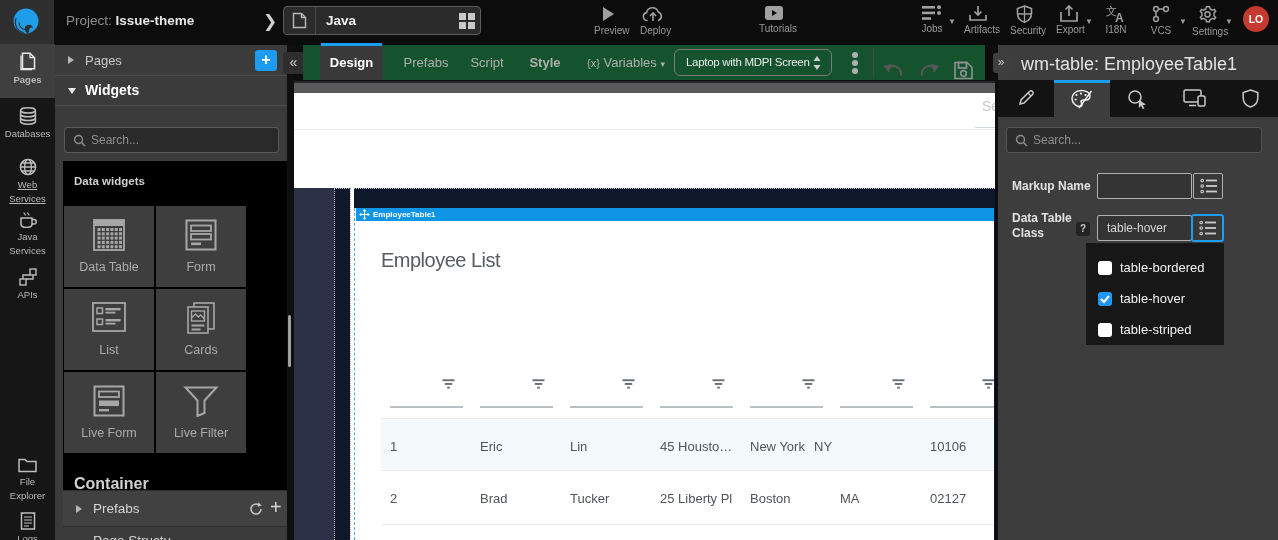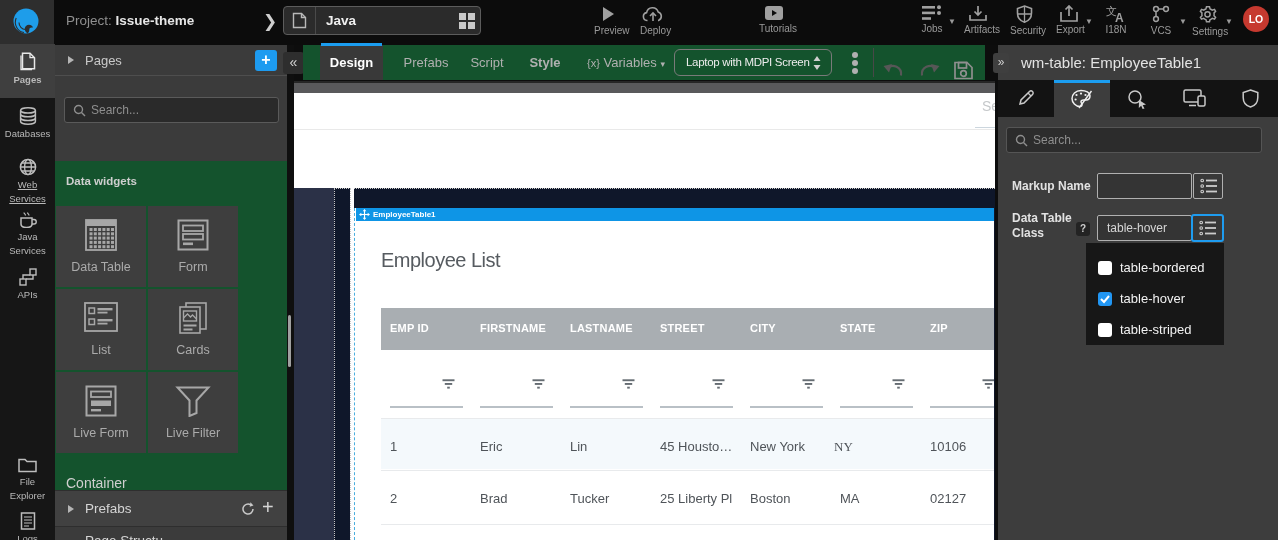--- a/index.html
+++ b/index.html
@@ -34,27 +34,27 @@
 #wpanel { position:absolute; left:55px; top:45px; width:233px; height:495px; background:#3b3b3b; overflow:hidden; }
 .whdr { position:relative; height:31px; border-bottom:1px solid #4e4e4e; }
 .whdr .tri { position:absolute; left:12px; top:10px; }
 .whdr .t { position:absolute; left:30px; top:8px; font-size:13px; color:#c9c9c9; }
 #widHdr { height:30px; }
 #widHdr .t { top:6px; font-size:14px; font-weight:bold; color:#ffffff; }
 #widHdr .tri { top:11px; }
 #plusBtn { position:absolute; left:200px; top:5px; width:22px; height:21px; background:#1d9bf0; border-radius:3px; color:#fff; font-size:16px; line-height:19px; text-align:center; font-weight:bold; }
 #searchRow { position:relative; height:55px; }
 .sbox { position:absolute; left:9px; top:21px; width:215px; height:26px; background:#2a2a2a; border:1px solid #5a5a5a; border-radius:3px; color:#8e8e8e; font-size:12px; line-height:24px; padding-left:26px; }
-#wbody { position:absolute; left:0; top:116px; width:233px; height:379px; background:#14532d; }
+#wbody { position:absolute; left:8px; top:116px; width:233px; height:379px; background:#000000; }
 #dwLabel { position:absolute; left:11px; top:14px; font-size:11.5px; font-weight:bold; color:#cfcfcf; }
 #cards { position:absolute; left:1px; top:45px; width:183px; }
 .card { position:absolute; width:90px; height:81px; background:#3e3e3e; text-align:center; color:#b5b5b5; }
 .card .lb { position:absolute; width:100%; top:54px; font-size:12.5px; color:#ababab; }
 .card svg { margin:13px auto 0; }
-#contLabel { position:absolute; left:11px; top:314px; font-size:14px; font-weight:normal; color:#cfcfcf; }
+#contLabel { position:absolute; left:11px; top:314px; font-size:16px; font-weight:bold; color:#cfcfcf; }
 #prefRow { position:absolute; left:0; top:329px; width:233px; height:37px; background:#414141; border-top:1px solid #2e2e2e; border-bottom:1px solid #2e2e2e; }
 #prefRow .tri { position:absolute; left:12px; top:13px; }
 #prefRow .t { position:absolute; left:30px; top:10px; font-size:13.5px; color:#d5d5d5; }
 #pstrRow { position:absolute; left:0; top:366px; width:233px; height:129px; background:#3b3b3b; }
 #pstrRow .t { position:absolute; left:30px; top:6px; font-size:13.5px; color:#d5d5d5; }
 #wscroll { position:absolute; left:288px; top:315px; width:3px; height:52px; background:#a0a0a0; border-radius:2px; z-index:5; }
 
 
 #gapL { position:absolute; left:287px; top:45px; width:7px; height:495px; background:#0f0f0f; }
 #collL { position:absolute; left:283px; top:52px; width:21px; height:22px; background:#2e2e2e; border-radius:3px; color:#d4d4d4; font-size:14px; text-align:center; line-height:21px; }
@@ -85,21 +85,21 @@
 .th { position:absolute; top:14px; font-size:11px; font-weight:bold; color:#ffffff; letter-spacing:0.2px; }
 .ful { position:absolute; top:198px; height:1.5px; background:#b9c0c6; width:73px; }
 .fic { position:absolute; top:171px; }
 .rdiv { position:absolute; left:26px; width:614px; height:1px; background:#e8eaec; }
 .row { position:absolute; left:26px; width:614px; height:53px; }
 .td { position:absolute; top:20px; font-size:13px; color:#4f5459; white-space:nowrap; }
 
 
 #rpanel { position:absolute; left:998px; top:45px; width:280px; height:495px; background:#3d3d3d; }
 #rphdr { position:absolute; left:7px; top:0; width:273px; height:35px; background:#3d3d3d; }
-#rphdr .t { position:absolute; left:16px; top:9px; font-size:15px; color:#e3e3e3; }
+#rphdr .t { position:absolute; left:16px; top:9px; font-size:18px; color:#e3e3e3; }
 #rtabs { position:absolute; left:0; top:35px; width:280px; height:37px; background:#131313; }
 .rtab { position:absolute; top:0; width:56px; height:37px; }
 .rtab svg { margin:9px auto 0; }
 #rtabActive { background:#3d3d3d; border-top:3px solid #1b9df0; }
 #rtabActive svg { margin-top:6px; }
 #rsearch { position:absolute; left:8px; top:82px; width:256px; height:26px; background:#2c2c2c; border:1px solid #555; border-radius:3px; color:#8e8e8e; font-size:12px; line-height:24px; padding-left:26px; }
 .rlabel { position:absolute; font-size:12px; font-weight:bold; color:#e2e2e2; }
 .rinput { position:absolute; width:95px; height:26px; background:#343434; border:1px solid #b0b0b0; border-radius:2px; color:#d6d6d6; font-size:12px; line-height:24px; padding-left:9px; }
 .rbtn { position:absolute; width:30px; height:26px; background:#383838; border:1px solid #b0b0b0; border-radius:2px; }
 .rbtn svg { margin:4px auto 0; }
@@ -280,20 +280,26 @@
       </div>
     </div>
 
   <div id="wpanel">
     <div class="whdr">
       <svg class="tri" width="8" height="10" viewBox="0 0 8 10">
           <path d="M1 1 L7 5 L1 9 Z" fill="#b5b5b5"></path>
         </svg>
       <div class="t">Pages</div>
       <div id="plusBtn">+</div>
+    </div>
+    <div class="whdr" id="widHdr">
+      <svg class="tri" width="10" height="8" viewBox="0 0 10 8">
+          <path d="M1 1 L9 1 L5 7 Z" fill="#e8e8e8"></path>
+        </svg>
+      <div class="t">Widgets</div>
     </div>
     <div id="searchRow">
       <div class="sbox">Search...
         <svg width="13" height="13" style="position:absolute;left:8px;top:6px" viewBox="0 0 13 13">
           <circle cx="5.5" cy="5.5" r="4" fill="none" stroke="#8e8e8e" stroke-width="1.4"></circle>
           <path d="M8.5 8.5 L12 12" stroke="#8e8e8e" stroke-width="1.4"></path>
         </svg>
       </div>
     </div>
     <div id="wbody">
@@ -458,38 +464,29 @@
             <rect x="4.95" y="1.8" width="1.1" height="7.4" fill="#fff"></rect>
             <rect x="1.8" y="4.95" width="7.4" height="1.1" fill="#fff"></rect>
             <path d="M5.5 0 L7.3 2.3 H3.7 Z" fill="#fff"></path>
             <path d="M5.5 11 L7.3 8.7 H3.7 Z" fill="#fff"></path>
             <path d="M0 5.5 L2.3 3.7 V7.3 Z" fill="#fff"></path>
             <path d="M11 5.5 L8.7 3.7 V7.3 Z" fill="#fff"></path>
           </svg>
           <div class="t">EmployeeTable1</div>
         </div>
         <div id="wtitle">Employee List</div>
-        <div id="thead">
-            <div class="th" style="left: 9px;">EMP ID</div>
-            <div class="th" style="left: 99px;">FIRSTNAME</div>
-            <div class="th" style="left: 189px;">LASTNAME</div>
-            <div class="th" style="left: 279px;">STREET</div>
-            <div class="th" style="left: 369px;">CITY</div>
-            <div class="th" style="left: 459px;">STATE</div>
-            <div class="th" style="left: 549px;">ZIP</div>
-          </div>
         <div id="filterRow"></div>
         <div class="rdiv" style="top:210px;"></div>
         <div class="row" style="top:211px;height:50px;background:#f4f9fc;" id="row1">
             <div class="td" style="left: 9px;">1</div>
             <div class="td" style="left: 99px;">Eric</div>
             <div class="td" style="left: 189px;">Lin</div>
             <div class="td" style="left: 279px;">45 Housto…</div>
             <div class="td" style="left: 369px;">New York</div>
-            <div class="td" style="left: 453px; font-family: Liberation Serif, serif;">NY</div>
+            <div class="td" style="left: 433px;">NY</div>
             <div class="td" style="left: 549px;">10106</div>
           </div>
         <div class="rdiv" style="top:262px;"></div>
         <div class="row" style="top:263px;height:52px;background:#fff;" id="row2">
             <div class="td" style="left: 9px;">2</div>
             <div class="td" style="left: 99px;">Brad</div>
             <div class="td" style="left: 189px;">Tucker</div>
             <div class="td" style="left: 279px;">25 Liberty Pl</div>
             <div class="td" style="left: 369px;">Boston</div>
             <div class="td" style="left: 459px;">MA</div>

